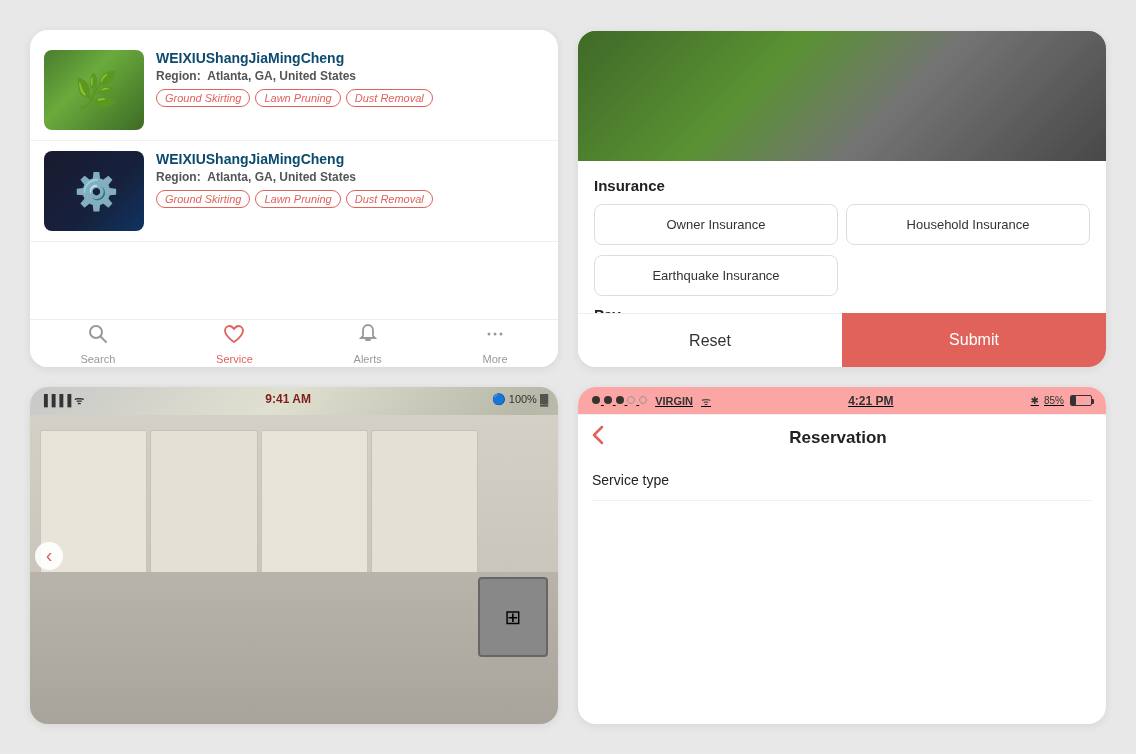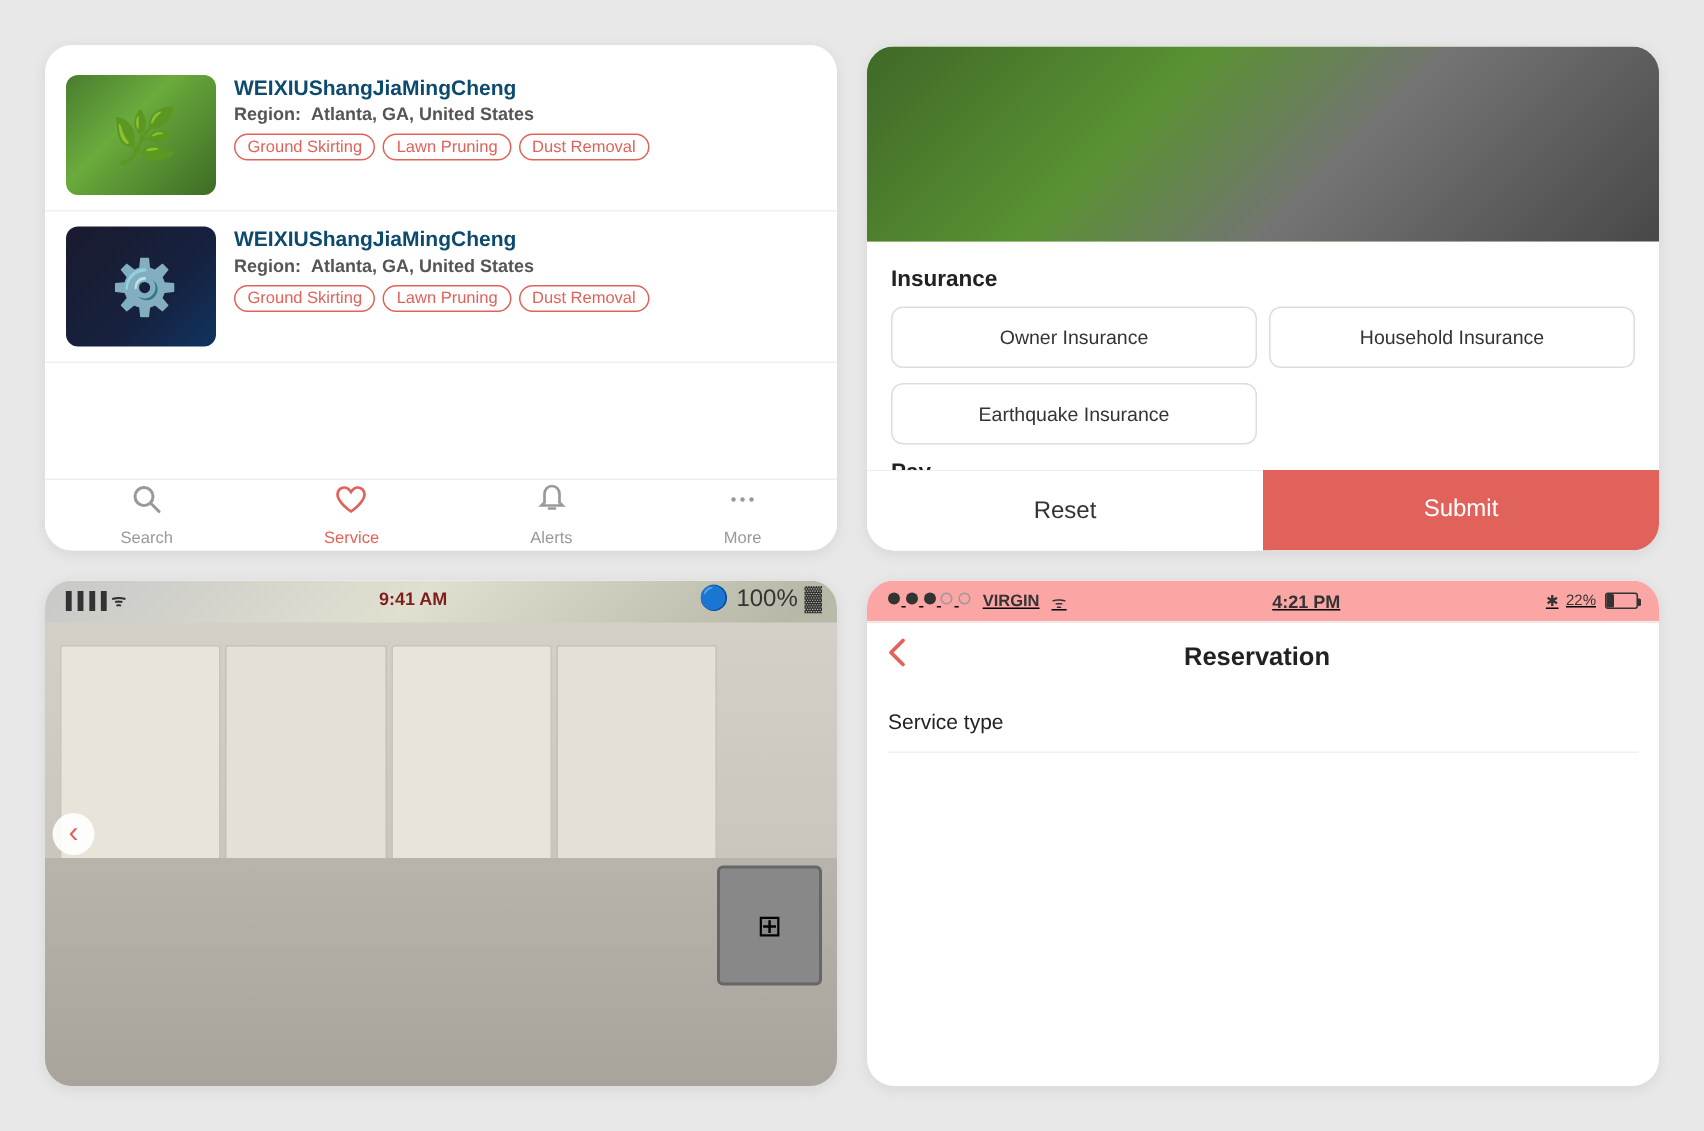--- a/index.html
+++ b/index.html
@@ -94,20 +94,21 @@
     }
 
     .service-item-region span {
       font-weight: 600;
     }
 
     .tags {
       display: flex;
       flex-wrap: wrap;
       gap: 5px;
+      font-style: italic;
     }
 
     .tag {
       border: 1px solid #e0625a;
       color: #e0625a;
       border-radius: 12px;
       font-size: 11px;
       padding: 2px 8px;
     }
 
@@ -472,21 +473,21 @@
     <button class="btn-reset">Reset</button>
     <button class="btn-submit">Submit</button>
   </div>
 </div>
 
 <div class="card card-kitchen">
 
   <div class="kitchen-status-bar">
     <span style="font-size:11px;color:#333;font-weight:600;">▐▐▐▐ ᯤ</span>
     <span style="font-size:12px;font-weight:600;color:#7f1d1d;">9:41 AM</span>
-    <span style="font-size:16px;color:#333;font-weight:500;">🔵 100% ▓</span>
+    <span style="font-size:11px;color:#333;font-weight:500;">🔵 100% ▓</span>
   </div>
 
   <div class="kitchen-image" style="height:100%;position:relative;">
 
     <div style="position:absolute;top:28px;left:0;right:0;height:55%;background:linear-gradient(180deg,#d4d0c8 0%,#c8c4bc 100%);display:flex;gap:3px;padding:15px 80px 10px 10px;">
       <div style="flex:1;background:#e8e4da;border:1px solid #c8c4b8;border-radius:2px;"></div>
       <div style="flex:1;background:#e4e0d6;border:1px solid #c4c0b4;border-radius:2px;"></div>
       <div style="flex:1;background:#e8e4da;border:1px solid #c8c4b8;border-radius:2px;"></div>
       <div style="flex:1;background:#e4e0d6;border:1px solid #c4c0b4;border-radius:2px;"></div>
     </div>
@@ -512,21 +513,21 @@
         <span style="display:inline-block;width:8px;height:8px;border-radius:50%;background:#333;margin-right:1px;"></span>
         <span style="display:inline-block;width:8px;height:8px;border-radius:50%;border:1px solid #999;margin-right:1px;"></span>
         <span style="display:inline-block;width:8px;height:8px;border-radius:50%;border:1px solid #999;margin-right:4px;"></span>
       </span>
       <span style="font-size:11px;font-weight:600;">VIRGIN</span>
       <span style="font-size:11px;margin-left:4px;">ᯤ</span>
     </div>
     <div class="res-time">4:21 PM</div>
     <div class="res-battery">
       <span style="font-size:10px;">✱</span>
-      <span style="font-size:10px;margin-left:2px;">22%</span>
+      <span style="font-size:10px;margin-left:2px;">85%</span>
       <span style="display:inline-block;width:22px;height:11px;border:1px solid #333;border-radius:2px;margin-left:3px;position:relative;">
         <span style="display:block;width:25%;height:100%;background:#333;border-radius:1px;"></span>
         <span style="position:absolute;right:-3px;top:3px;width:2px;height:5px;background:#333;border-radius:0 1px 1px 0;"></span>
       </span>
     </div>
   </div>
 
   <div class="reservation-header">
     <span class="back-btn">
       <svg width="12" height="20" viewBox="0 0 12 20" fill="none">

